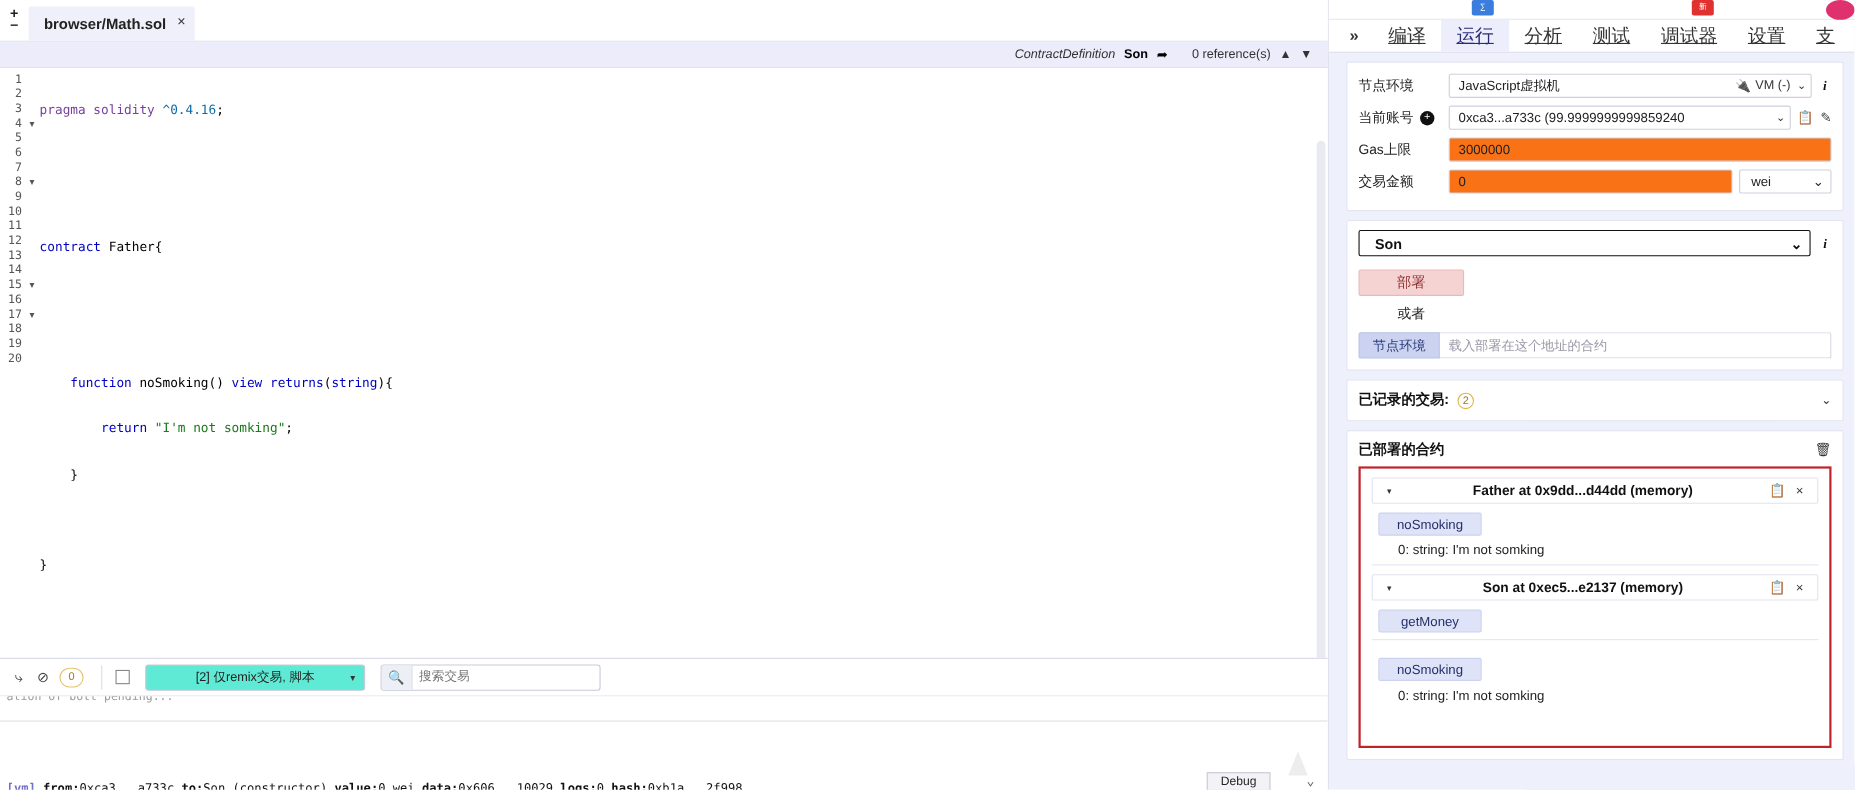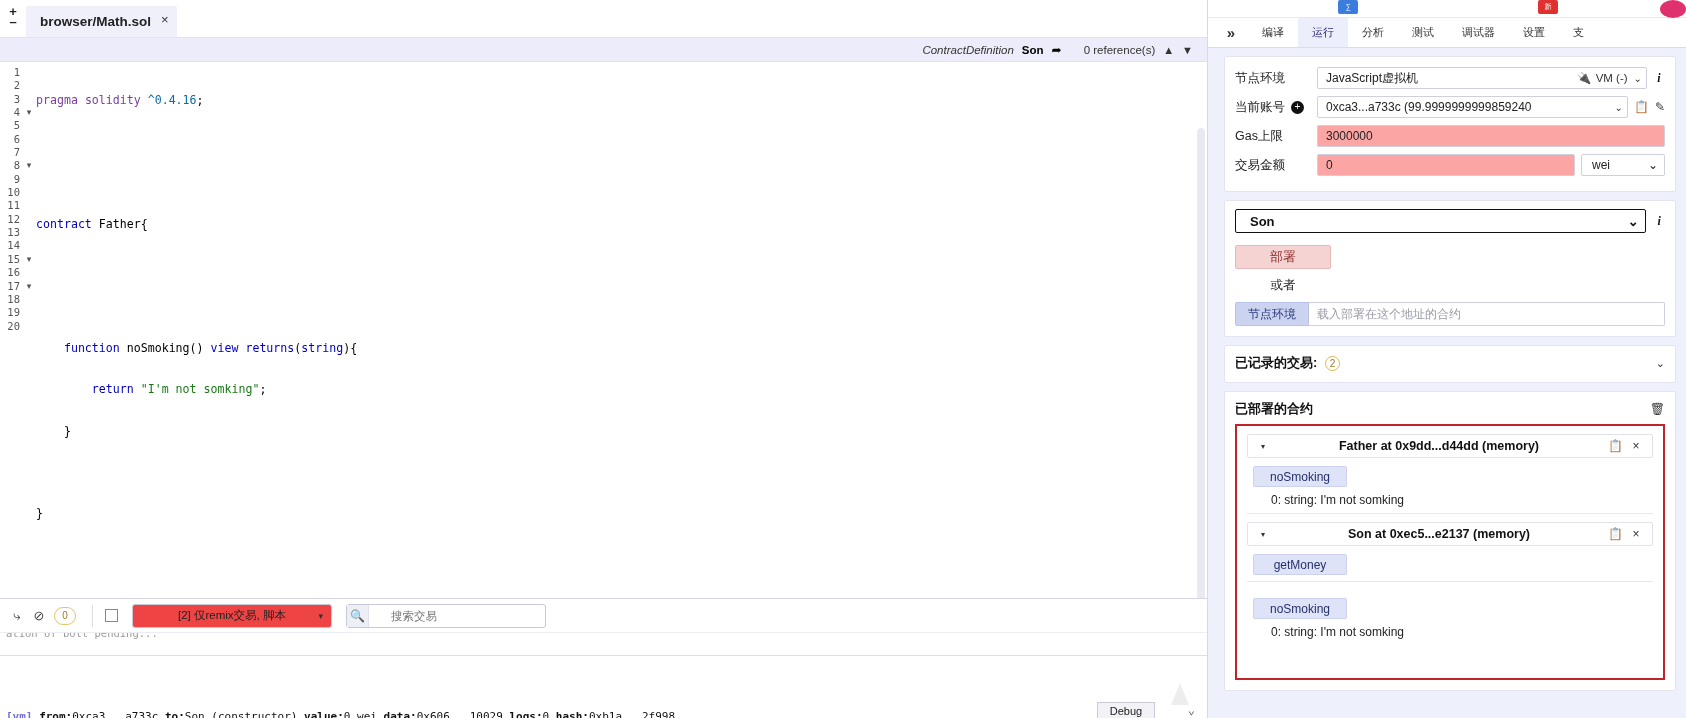--- a/index.html
+++ b/index.html
@@ -83,36 +83,36 @@
     display: flex; align-items: center; justify-content: center;
     font-size: 10px; color: #a07b20; background: #fff; margin: 0 4px;
   }
   .t-sep { width: 1px; height: 22px; background: #ddd; margin: 0 12px; }
   .t-check {
     width: 13px; height: 13px; border: 1px solid #888; background: #fff;
     margin-right: 14px; cursor: pointer;
   }
   .t-select {
     width: 200px; height: 24px; border: 1px solid #c9c9d8; border-radius: 3px;
-    background: #ef4444; display: flex; align-items: center; justify-content: center;
+    background: #5eead4; display: flex; align-items: center; justify-content: center;
     font-size: 11.5px; color: #222; position: relative; cursor: pointer;
   }
   .t-select .chev { position: absolute; right: 8px; font-size: 9px; color: #333; }
   .t-search {
     margin-left: 14px; width: 200px; height: 24px; border: 1px solid #c9c9d8;
     border-radius: 3px; display: flex; align-items: center; background: #fff;
   }
   .t-search .mag {
     width: 28px; text-align: center; font-size: 12px; color: #333;
     background: #eceff6; height: 100%; display:flex; align-items:center; justify-content:center;
     border-right: 1px solid #dfe2ea;
   }
   .t-search input {
     border: 0; outline: 0; flex: 1; font-size: 11.5px; padding-left: 6px;
-    color: #222; font-family: Liberation Sans, sans-serif; background: transparent; margin-left: 16px;
+    color: #222; font-family: Liberation Mono, monospace; background: transparent;
   }
   .term-body {
     position: relative; height: 86px; overflow: hidden;
     font-family: "DejaVu Sans Mono", monospace; font-size: 10.5px; color: #111;
   }
   .term-ghost {
     position: absolute; top: -6px; left: 6px; color: #9a9a9a; font-size: 10.5px;
     white-space: nowrap;
   }
   .term-rule { position: absolute; top: 22px; left: 0; right: 0; height: 1px; background: #e0e0e0; }
@@ -159,22 +159,22 @@
   .bb-pink { left: 452px; width: 26px; height: 18px; border-radius: 50%; background: #e0316f; }
   .bb-chip span { display:block; font-size:7px; color:#fff; text-align:center; line-height:14px;}
 
   .topnav {
     height: 30px; background: #fff; display: flex; align-items: stretch;
     border-bottom: 1px solid #dcdce9; padding-left: 6px;
   }
   .nav-more { width: 34px; display: flex; align-items: center; justify-content: center;
     font-size: 15px; font-weight: bold; color: #333; cursor: pointer; }
   .nav-item {
-    padding: 0 14px; display: flex; align-items: center; font-size: 11px;
-    color: #333; cursor: pointer;
+    padding: 0 14px; display: flex; align-items: center; font-size: 17px;
+    color: #333; cursor: pointer; text-decoration: underline;
   }
   .nav-item.active { background: #eceefb; color: #2b2b7a; }
 
   .panel-scroll { position: relative; height: 670px; overflow: hidden; }
   .card {
     background: #fff; margin: 8px 10px 0 16px; border: 1px solid #e4e4f0;
     border-radius: 2px; padding: 8px 10px 10px 10px;
   }
   .frow { display: flex; align-items: center; height: 26px; margin-bottom: 3px; }
   .flabel { width: 82px; font-size: 12.5px; color: #222; display:flex; align-items:center; gap:6px;}
@@ -186,21 +186,21 @@
   .fctl { flex: 1; display: flex; align-items: center; gap: 6px; }
   .sel {
     flex: 1; height: 22px; border: 1px solid #cfcfdd; border-radius: 2px; background: #fff;
     display: flex; align-items: center; padding: 0 4px 0 8px; font-size: 12px; color: #222;
     position: relative; cursor: pointer; overflow: hidden; white-space: nowrap;
   }
   .sel .grow { flex: 1; overflow: hidden; text-overflow: clip; }
   .sel .chev { font-size: 10px; color: #333; padding-left: 6px; }
   .sel .vmtag { font-size: 11.5px; color: #333; display:flex; align-items:center; gap:4px;}
   .txt {
-    flex: 1; height: 22px; border: 1px solid #cfcfdd; border-radius: 2px; background: #fca5a5;
+    flex: 1; height: 22px; border: 1px solid #cfcfdd; border-radius: 2px; background: #f97316;
     display: flex; align-items: center; padding: 0 8px; font-size: 12px; color: #222;
   }
   .info-i { width: 12px; text-align: center; font-size: 12px; font-weight: bold;
     font-style: italic; color: #111; cursor: pointer; font-family: "Liberation Serif", serif;}
   .copy-ic { font-size: 12px; color: #333; cursor: pointer; }
   .unit {
     width: 84px; height: 22px; border: 1px solid #cfcfdd; border-radius: 2px; background: #fff;
     display: flex; align-items: center; justify-content: space-between;
     padding: 0 6px 0 10px; font-size: 12px; color: #222; cursor: pointer;
   }

